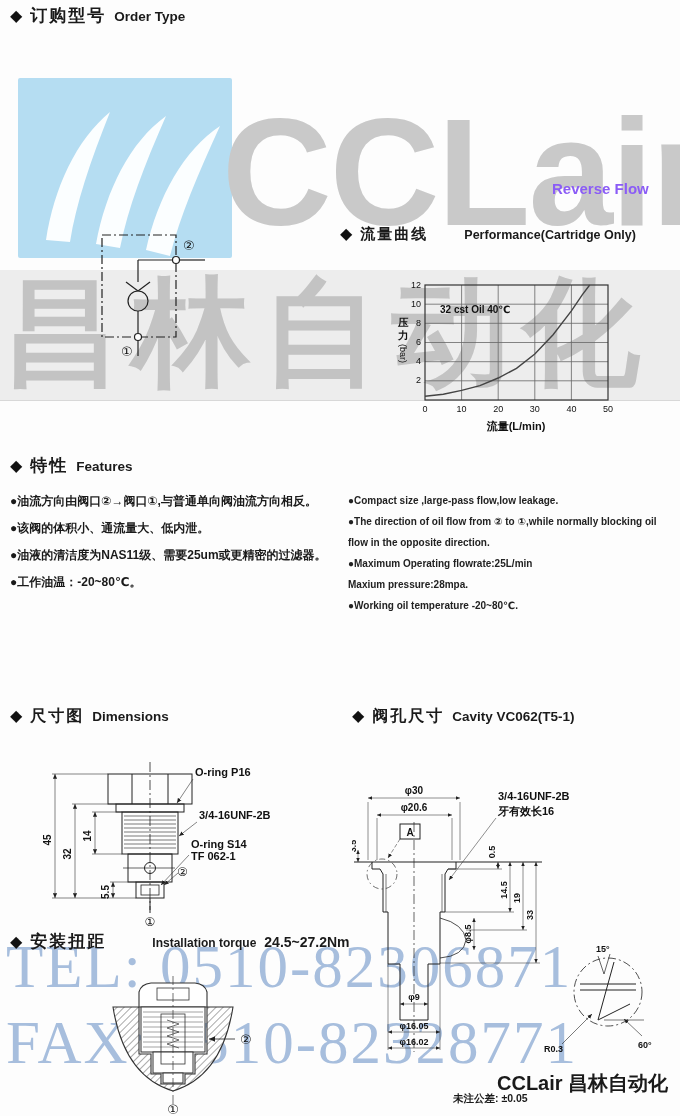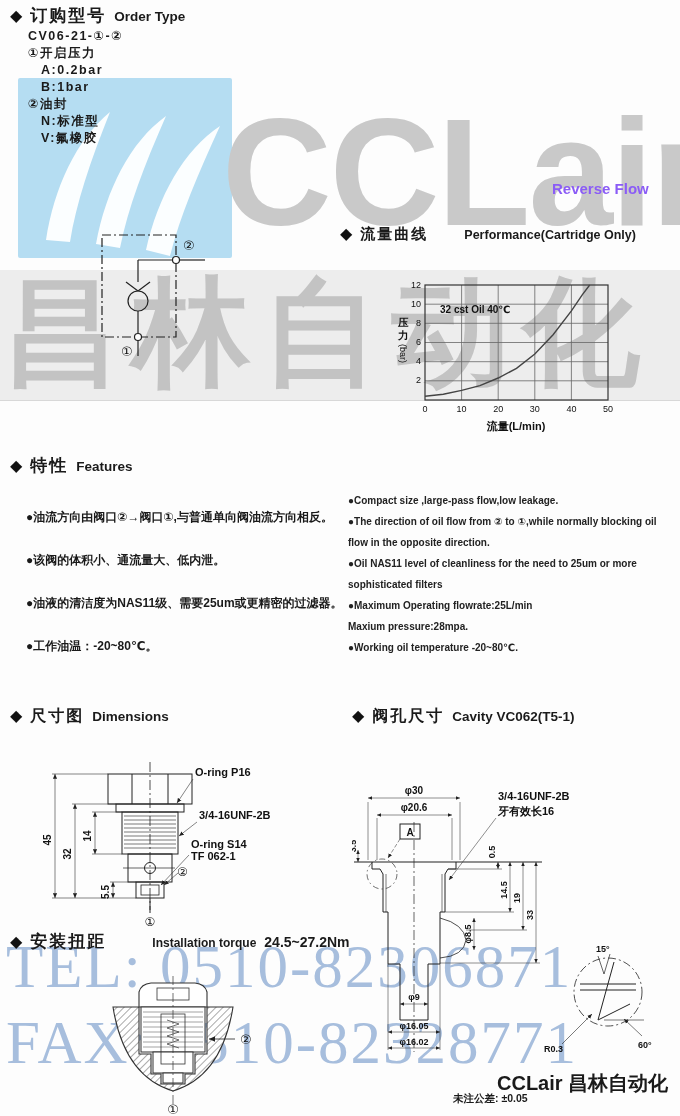--- a/index.html
+++ b/index.html
@@ -21,21 +21,21 @@
   
   #content{position:absolute;inset:0;z-index:2;}
   .diamond{font-size:16px;color:#111;}
   .h-zh{font-size:17px;font-weight:bold;letter-spacing:2px;}
   .h-en{font-size:13.5px;font-weight:bold;}
   .heading{display:flex;align-items:baseline;gap:8px;}
   .order-lines{position:absolute;left:28px;top:28px;font-size:12.5px;font-weight:bold;letter-spacing:1.5px;line-height:17px;white-space:nowrap;}
   .ind1{padding-left:13px;}
   .rev-flow{position:absolute;left:552px;top:180px;font-size:15px;font-weight:600;color:#8b5cf6;}
   .feat-zh{position:absolute;left:10px;top:488px;width:345px;font-size:12px;font-weight:600;line-height:27px;}
-  .feat-zh p{margin:16px;white-space:nowrap;}
+  .feat-zh p{margin:0;white-space:nowrap;}
   .feat-en{position:absolute;left:348px;top:490px;width:330px;font-size:10px;font-weight:bold;line-height:21px;color:#222;}
   .feat-en p{margin:0;}
   .footer-brand{position:absolute;left:497px;top:1070px;font-size:20px;font-weight:bold;white-space:nowrap;}
   .footer-tol{position:absolute;left:453px;top:1092px;font-size:10.5px;font-weight:bold;white-space:nowrap;}
   svg text{font-family:"Liberation Sans","DejaVu Sans",sans-serif;fill:#111;}
 </style>
 </head>
 <body>
 
 <div id="wm-layer">
@@ -54,29 +54,20 @@
 </div>
 
 <div id="content">
 
   <div class="heading abs" style="left:10px;top:4px;">
     <span class="diamond">◆</span>
     <span class="h-zh">订购型号</span>
     <span class="h-en">Order Type</span>
   </div>
 
-  <div class="order-lines">
-    <div>CV06-21-①-②</div>
-    <div>①开启压力</div>
-    <div class="ind1">A:0.2bar</div>
-    <div class="ind1">B:1bar</div>
-    <div>②油封</div>
-    <div class="ind1">N:标准型</div>
-    <div class="ind1">V:氟橡胶</div>
-  </div>
 
   <svg class="abs" style="left:85px;top:228px;" width="140" height="142" viewBox="0 0 140 142">
     <g stroke="#222" stroke-width="1.2" fill="none">
       <rect x="17" y="7" width="74" height="102" stroke-dasharray="9 3 2 3"></rect>
       <line x1="94.5" y1="32" x2="120" y2="32"></line>
       <line x1="87.5" y1="32" x2="53" y2="32"></line>
       <line x1="53" y1="32" x2="53" y2="54"></line>
       <line x1="41" y1="54" x2="53" y2="63"></line>
       <line x1="65" y1="54" x2="53" y2="63"></line>
       <circle cx="53" cy="73" r="10"></circle>
@@ -143,21 +134,20 @@
   <div class="feat-zh">
     <p>●油流方向由阀口②→阀口①,与普通单向阀油流方向相反。</p>
     <p>●该阀的体积小、通流量大、低内泄。</p>
     <p>●油液的清洁度为NAS11级、需要25um或更精密的过滤器。</p>
     <p>●工作油温：-20~80℃。</p>
   </div>
 
   <div class="feat-en">
     <p>●Compact size ,large-pass flow,low leakage.</p>
     <p>●The direction of oil flow from ② to ①,while normally blocking oil flow in the opposite direction.</p>
-    <p>●Oil NAS11 level of cleanliness for the need to 25um or more sophisticated filters</p>
     <p>●Maximum Operating flowrate:25L/min</p>
     <p>Maxium pressure:28mpa.</p>
     <p>●Working oil temperature -20~80℃.</p>
   </div>
 
   <div class="heading abs" style="left:10px;top:706px;">
     <span class="diamond">◆</span>
     <span class="h-zh" style="font-size:16px;">尺寸图</span>
     <span class="h-en">Dimensions</span>
   </div>

